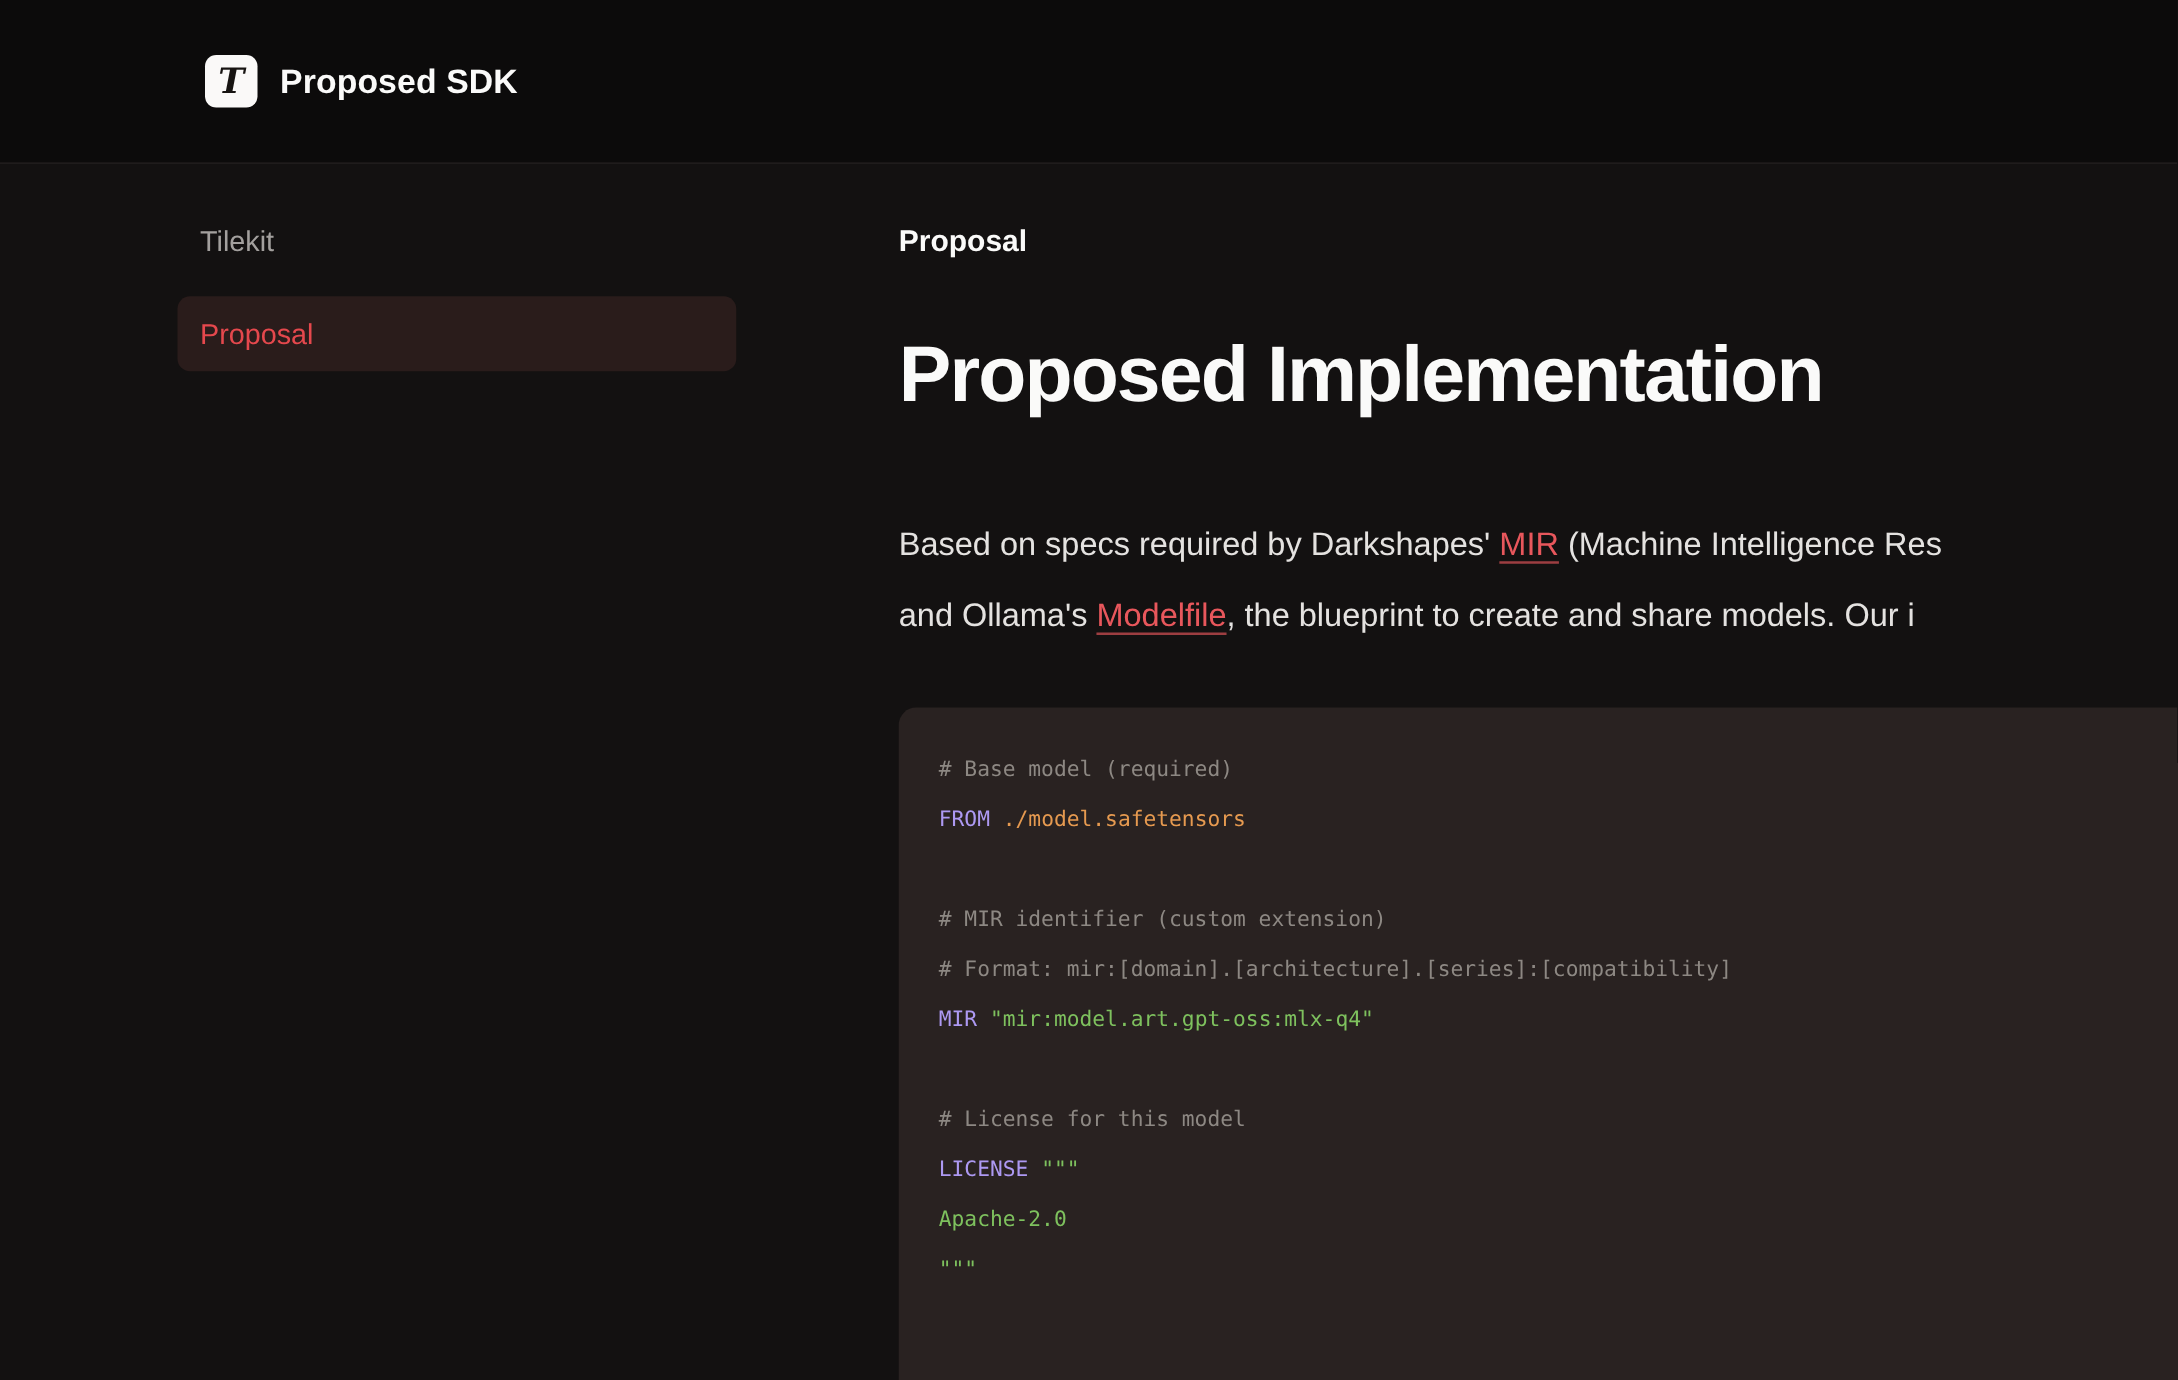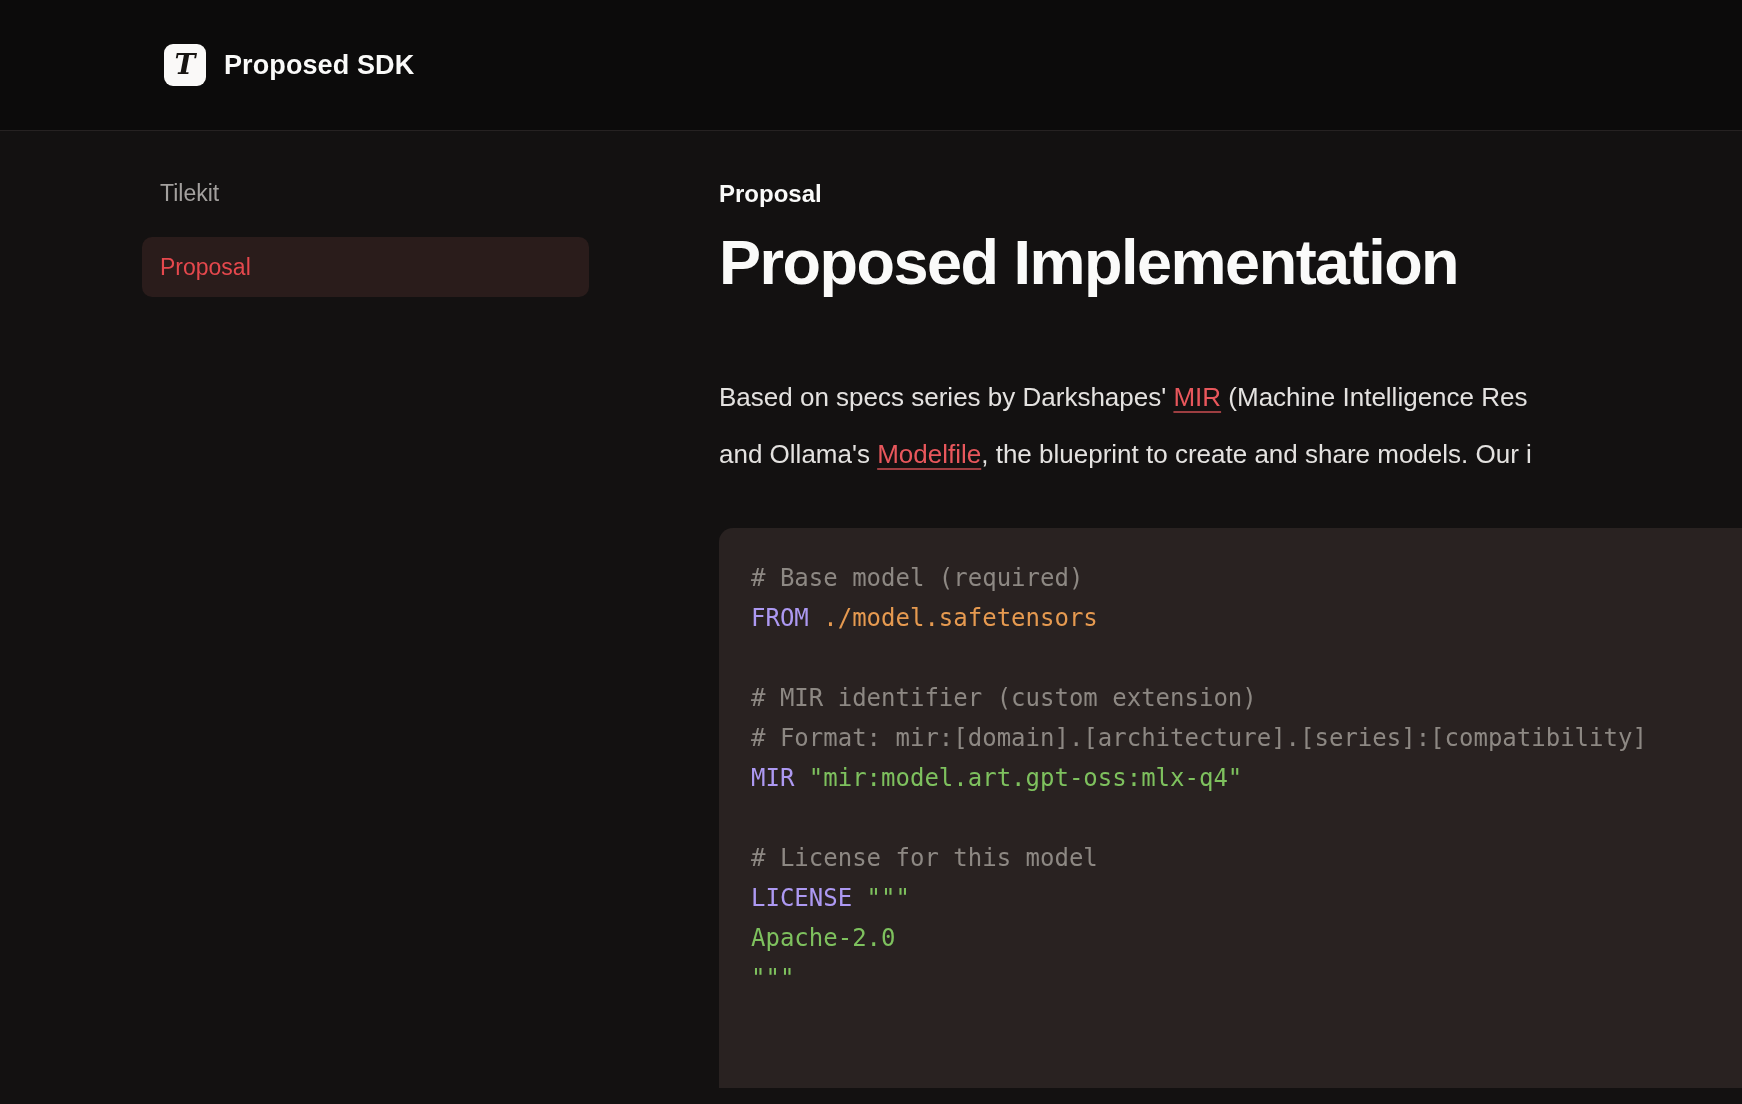--- a/index.html
+++ b/index.html
@@ -79,21 +79,21 @@
   }
   
   .content{flex:1 1 auto;padding-top:48px;min-width:0;}
   .eyebrow{
     font-size:24px;
     font-weight:600;
     line-height:30px;
     color:var(--text-primary);
   }
   .page-title{
-    margin-top:18px;
+    margin-top:56px;
     font-size:63px;
     line-height:70px;
     font-weight:800;
     letter-spacing:-1.5px;
     color:var(--text-primary);
     white-space:nowrap;
   }
   .intro{margin-top:72px;}
   .intro-line{
     display:block;
@@ -114,21 +114,21 @@
   .codeblock{
     margin-top:45px;
     background:var(--code-bg);
     border-radius:14px 0 0 0;
     padding:30px 32px 90px 32px;
     min-height:560px;
     overflow:hidden;
   }
   .code-line{
     font-family:"DejaVu Sans Mono", monospace;
-    font-size:24px;
+    font-size:17px;
     line-height:40px;
     white-space:pre;
     color:var(--text-body);
   }
   .tok-comment{color:var(--comment);}
   .tok-keyword{color:var(--keyword);}
   .tok-path{color:var(--path);margin-top:32px;}
   .tok-string{color:var(--string);}
   .tok-plain{color:var(--text-body);}
 </style>
@@ -150,20 +150,20 @@
       <div id="sidebar-items">
           <a class="side-item">Tilekit</a>
           <a class="side-item active">Proposal</a>
         </div>
     </nav>
 
     <main class="content">
       <div class="eyebrow">Proposal</div>
       <h1 class="page-title">Proposed Implementation</h1>
       <p class="intro" id="intro">
-          <span class="intro-line"><span>Based on specs series by Darkshapes' </span><a class="link">MIR</a><span> (Machine Intelligence Res</span></span>
+          <span class="intro-line"><span>Based on specs required by Darkshapes' </span><a class="link">MIR</a><span> (Machine Intelligence Res</span></span>
           <span class="intro-line"><span>and Ollama's </span><a class="link">Modelfile</a><span>, the blueprint to create and share models. Our i</span></span>
         </p>
       <pre class="codeblock"><code id="code"><div class="code-line"><span class="tok-comment"># Base model (required)</span></div><div class="code-line"><span class="tok-keyword">FROM</span><span class="tok-plain"> </span><span class="tok-path">./model.safetensors</span></div><div class="code-line">&nbsp;</div><div class="code-line"><span class="tok-comment"># MIR identifier (custom extension)</span></div><div class="code-line"><span class="tok-comment"># Format: mir:[domain].[architecture].[series]:[compatibility]</span></div><div class="code-line"><span class="tok-keyword">MIR</span><span class="tok-plain"> </span><span class="tok-string">"mir:model.art.gpt-oss:mlx-q4"</span></div><div class="code-line">&nbsp;</div><div class="code-line"><span class="tok-comment"># License for this model</span></div><div class="code-line"><span class="tok-keyword">LICENSE</span><span class="tok-plain"> </span><span class="tok-string">"""</span></div><div class="code-line"><span class="tok-string">Apache-2.0</span></div><div class="code-line"><span class="tok-string">"""</span></div></code></pre>
     </main>
 
   </div>
 </div>
 
 </body></html>

